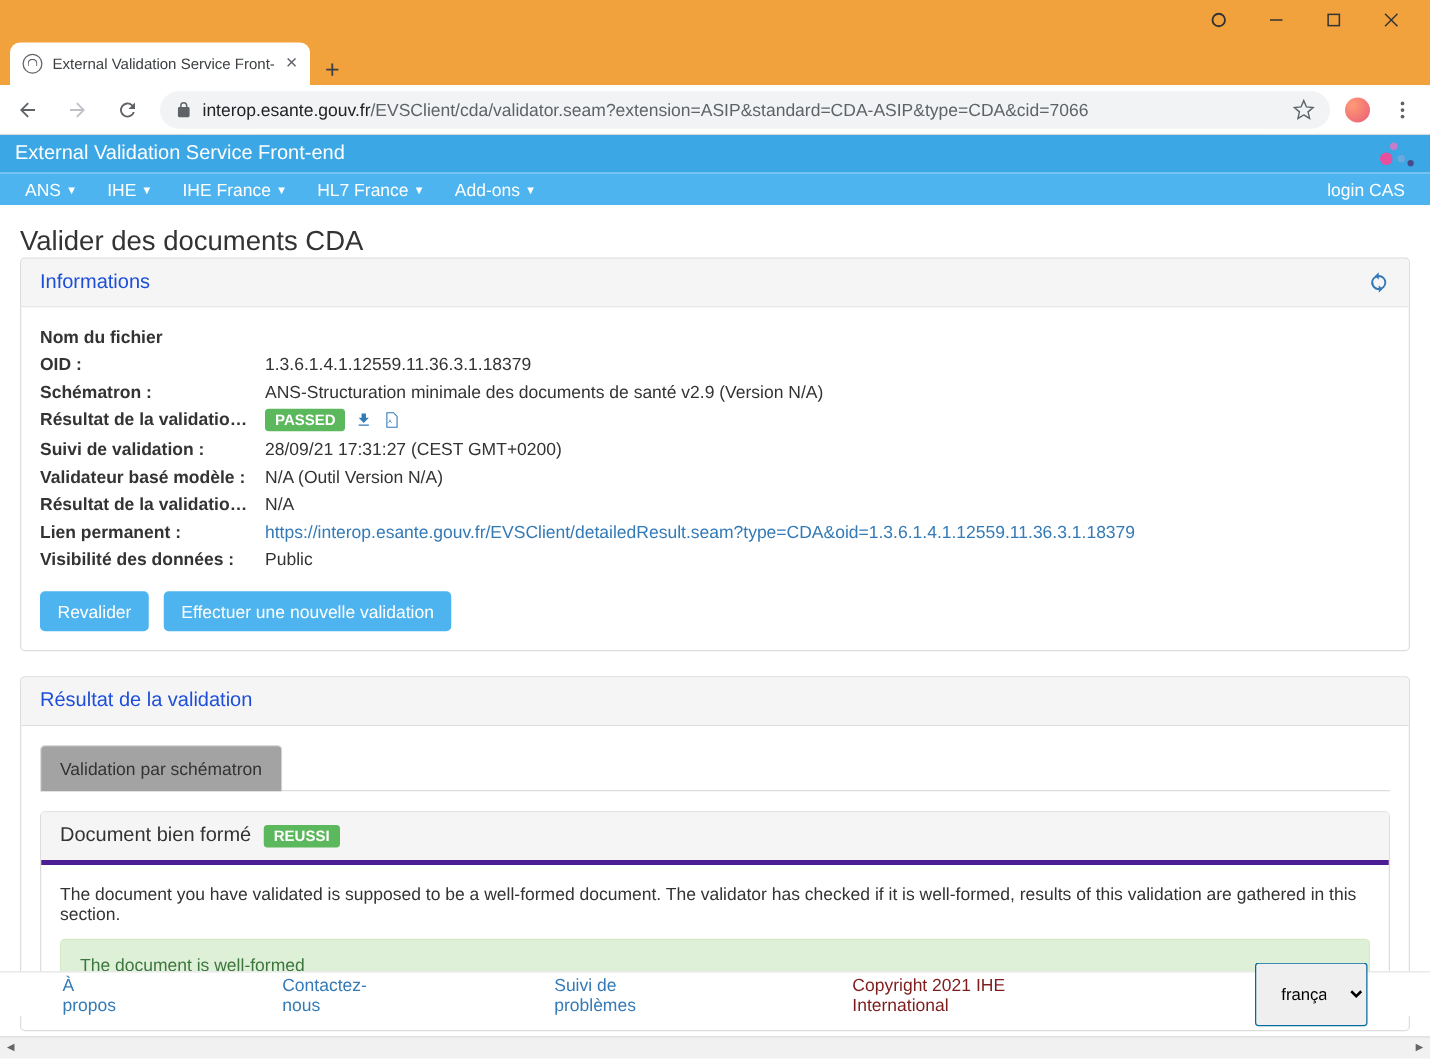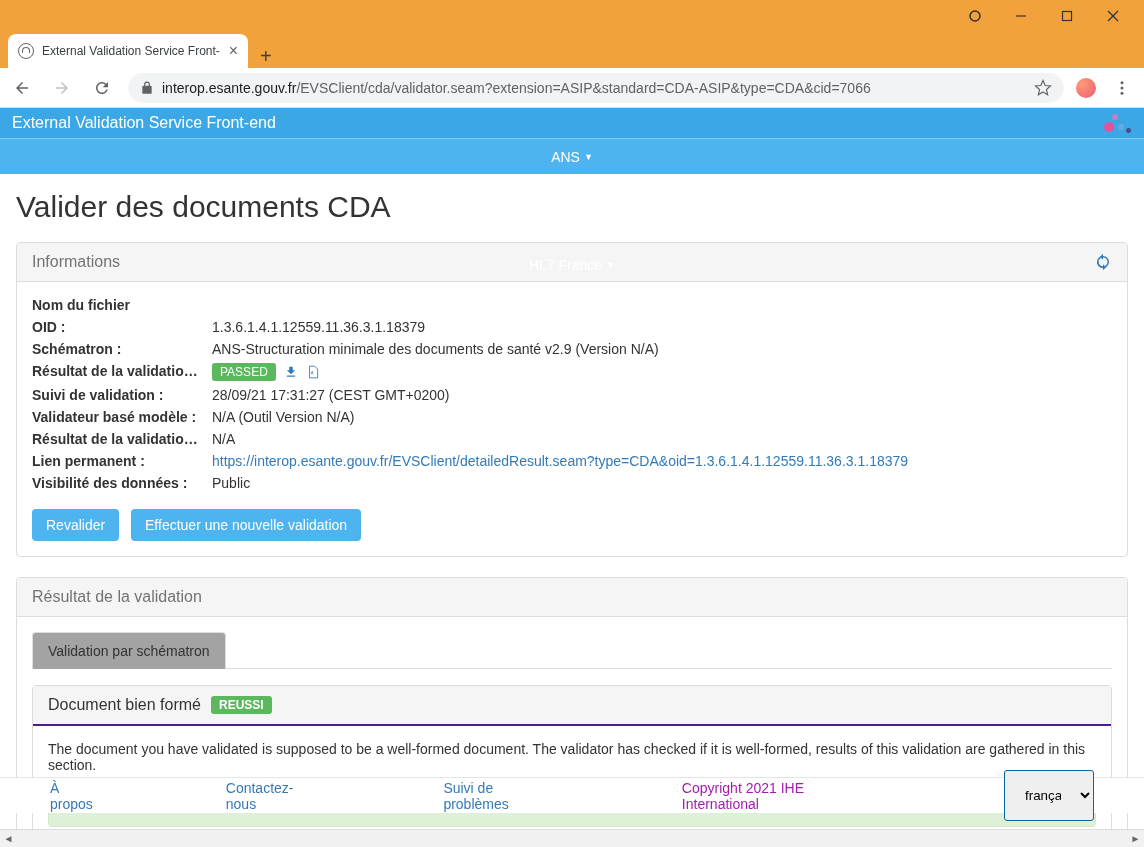--- a/index.html
+++ b/index.html
@@ -32,60 +32,60 @@
   .page-wrap { position: relative; height: calc(847px - 32px - 36px - 40px - 18px); overflow: hidden; }
   .page-scroll { height: 100%; overflow-y: auto; overflow-x: auto; }
   
   .app-header { background: #3ba7e5; color: #fff; padding: 6px 12px; font-size: 16px; position: relative; }
   .app-logo { position: absolute; right: 10px; top: 4px; width: 30px; height: 22px; }
   .app-logo .d1 { position:absolute; width:6px; height:6px; border-radius:50%; background:#c77dc7; top:2px; left:8px;}
   .app-logo .d2 { position:absolute; width:10px; height:10px; border-radius:50%; background:#e84f9c; top:10px; left:0px;}
   .app-logo .d3 { position:absolute; width:6px; height:6px; border-radius:50%; background:#6aa9dd; top:12px; left:14px;}
   .app-logo .d4 { position:absolute; width:5px; height:5px; border-radius:50%; background:#4a4a8a; top:16px; left:22px;}
   
-  .navbar { background: #4db4ef; display: flex; align-items: center; padding: 0 8px; height: 36px; border-top: 1px solid rgba(255,255,255,0.3); flex-direction: column; }
+  .navbar { background: #4db4ef; display: flex; align-items: center; padding: 0 8px; height: 26px; border-top: 1px solid rgba(255,255,255,0.3); }
   .nav-item { color: #fff; padding: 10px 12px; cursor: pointer; font-size: 14px; display: flex; align-items: center; gap: 4px; }
   .nav-item .caret { font-size: 9px; }
   .nav-spacer { flex: 1; }
   
   .content { padding: 16px; }
-  h1.page-title { font-size: 30px; font-weight: 500; color: #333; margin-bottom: 18px; }
+  h1.page-title { font-size: 22px; font-weight: 500; color: #333; }
   
   .panel { border: 1px solid #ddd; border-radius: 4px; margin-bottom: 20px; background: #fff; }
   .panel-heading { background: #f5f5f5; border-bottom: 1px solid #ddd; padding: 10px 15px; border-radius: 4px 4px 0 0; display: flex; align-items: center; }
-  .panel-heading-title { font-size: 16px; color: #737373; flex: 1; }
+  .panel-heading-title { font-size: 16px; color: #1d4ed8; flex: 1; }
   .panel-reload { color: #337ab7; cursor: pointer; }
   .panel-body { padding: 15px; }
   
   .info-row { display: flex; margin-bottom: 6px; font-size: 14px; }
   .info-label { width: 180px; font-weight: 700; color: #333; white-space: nowrap; overflow: hidden; text-overflow: ellipsis; }
   .info-value { flex: 1; color: #333; display: flex; align-items: center; gap: 8px; }
   .info-value a { color: #337ab7; text-decoration: none; }
   .dl-icon { color: #337ab7; cursor: pointer; }
   
-  .badge-pass { background: #5cb85c; color: #fff; padding: 2px 8px; border-radius: 3px; font-size: 12px; font-weight: 400; }
+  .badge-pass { background: #5cb85c; color: #fff; padding: 2px 8px; border-radius: 3px; font-size: 12px; font-weight: 700; }
   .badge-success { background: #5cb85c; color: #fff; padding: 2px 8px; border-radius: 3px; font-size: 12px; font-weight: 700; }
   
   .btn { background: #4db4ef; color: #fff; border: none; padding: 8px 14px; border-radius: 4px; font-size: 14px; cursor: pointer; margin-right: 8px; }
   .btn-row { margin-top: 18px; }
   
   .tabs { border-bottom: 1px solid #ddd; display: flex; }
   .tabs .tab-item { border: 1px solid #ddd; border-bottom: none; background: #a3a3a3; padding: 10px 15px; border-radius: 4px 4px 0 0; margin-bottom: -1px; cursor: pointer; }
   
   .sub-panel { border: 1px solid #ddd; border-radius: 4px; margin-top: 16px; }
-  .sub-panel-heading { background: #f5f5f5; border-bottom: 2px solid #4c1d95; padding: 10px 15px; display: flex; align-items: center; gap: 10px; }
+  .sub-panel-heading { background: #f5f5f5; border-bottom: 4px solid #4c1d95; padding: 10px 15px; display: flex; align-items: center; gap: 10px; }
   .sub-panel-title { font-size: 16px; color: #333; }
   .sub-panel-body { padding: 15px; font-size: 14px; color: #333; }
   
   .alert-success { background: #dff0d8; border: 1px solid #d6e9c6; color: #3c763d; padding: 12px 15px; border-radius: 4px; margin-top: 12px; }
   
   
   .footer { position: absolute; bottom: 16px; left: 0; right: 0; background: #fff; border-top: 1px solid #e5e5e5; height: 36px; display: flex; align-items: center; padding: 0 50px; font-size: 14px; }
   .footer a { color: #337ab7; text-decoration: none; margin-right: 120px; }
-  .footer .copy { color: #a21caf; margin-left: auto; margin-right: 120px; }
+  .footer .copy { color: #7f1d1d; margin-left: auto; margin-right: 120px; }
   .footer select { margin-left: auto; padding: 16px; border: 1px solid #0369a1; border-radius: 3px; width: 90px; }
   
   
   .h-scroll { height: 18px; background: #f1f1f1; border-top: 1px solid #dadce0; display:flex; align-items:center;}
   .h-scroll .track { flex:1; height:18px; position:relative;}
   .h-scroll .arrow { width:17px; height:17px; display:flex; align-items:center; justify-content:center; color:#666; font-size:10px;}
   
   
   .page-scroll::-webkit-scrollbar { width: 17px; }
   .page-scroll::-webkit-scrollbar-track { background: #f1f1f1; }

